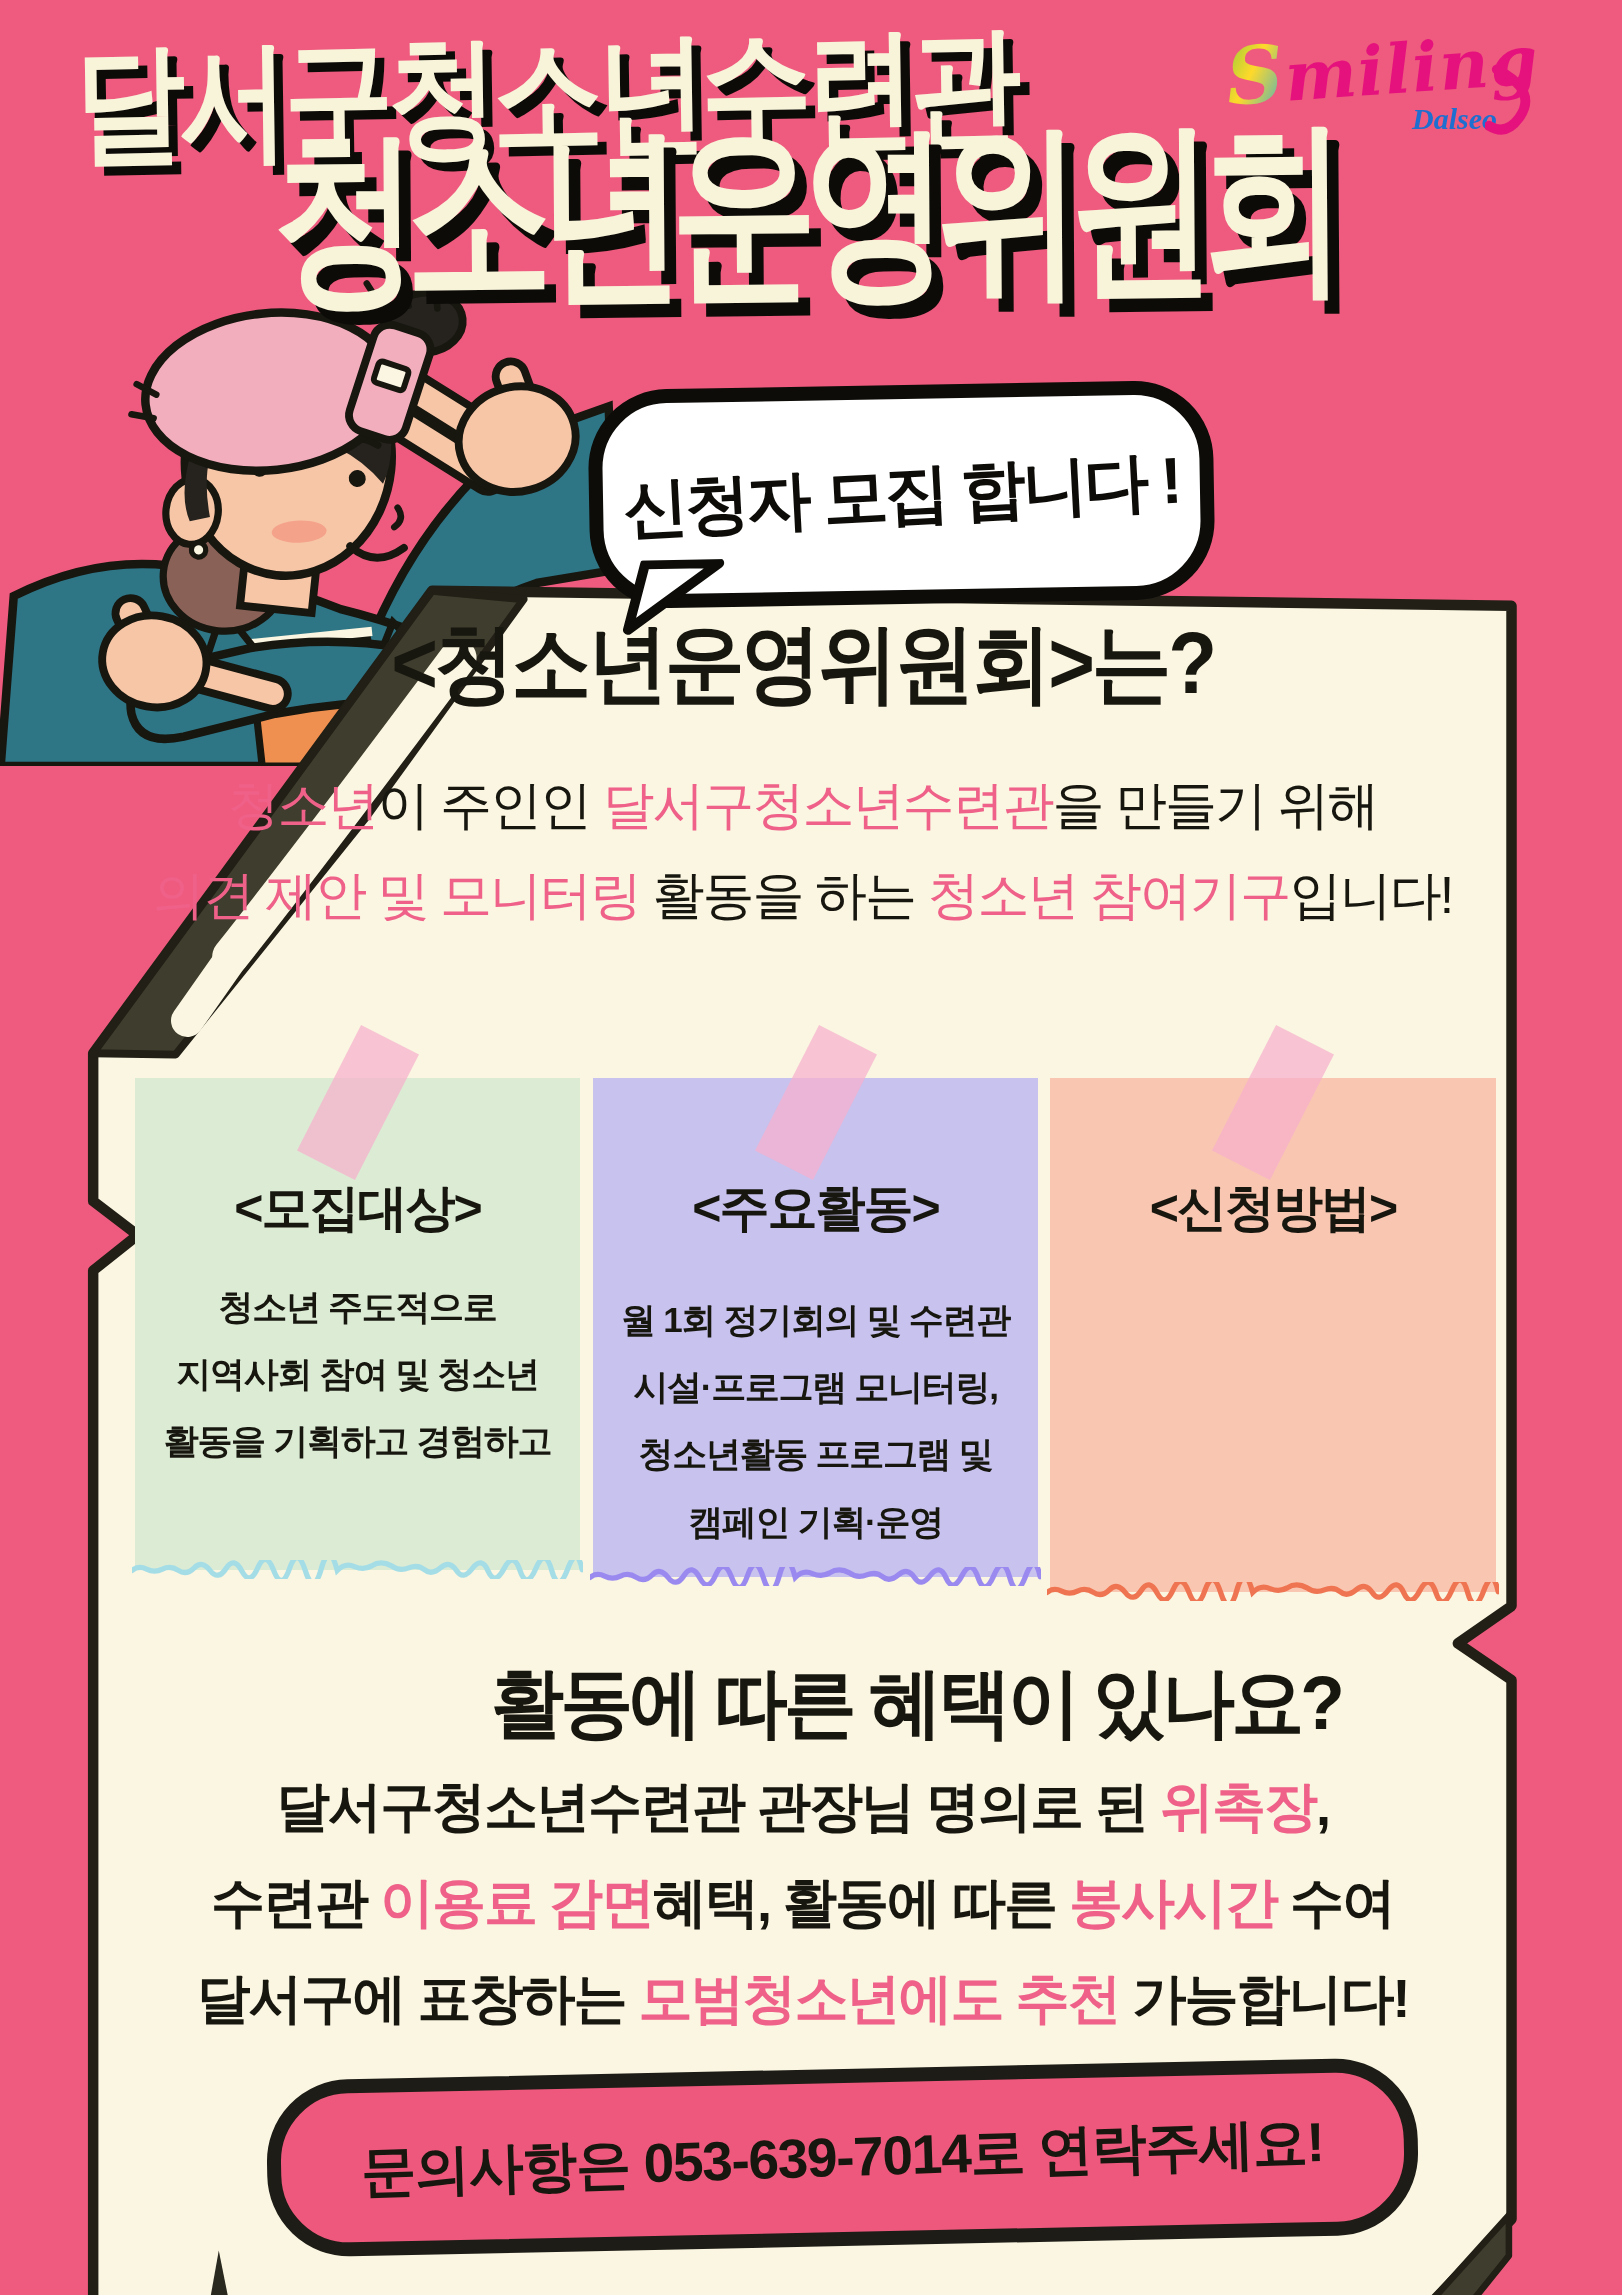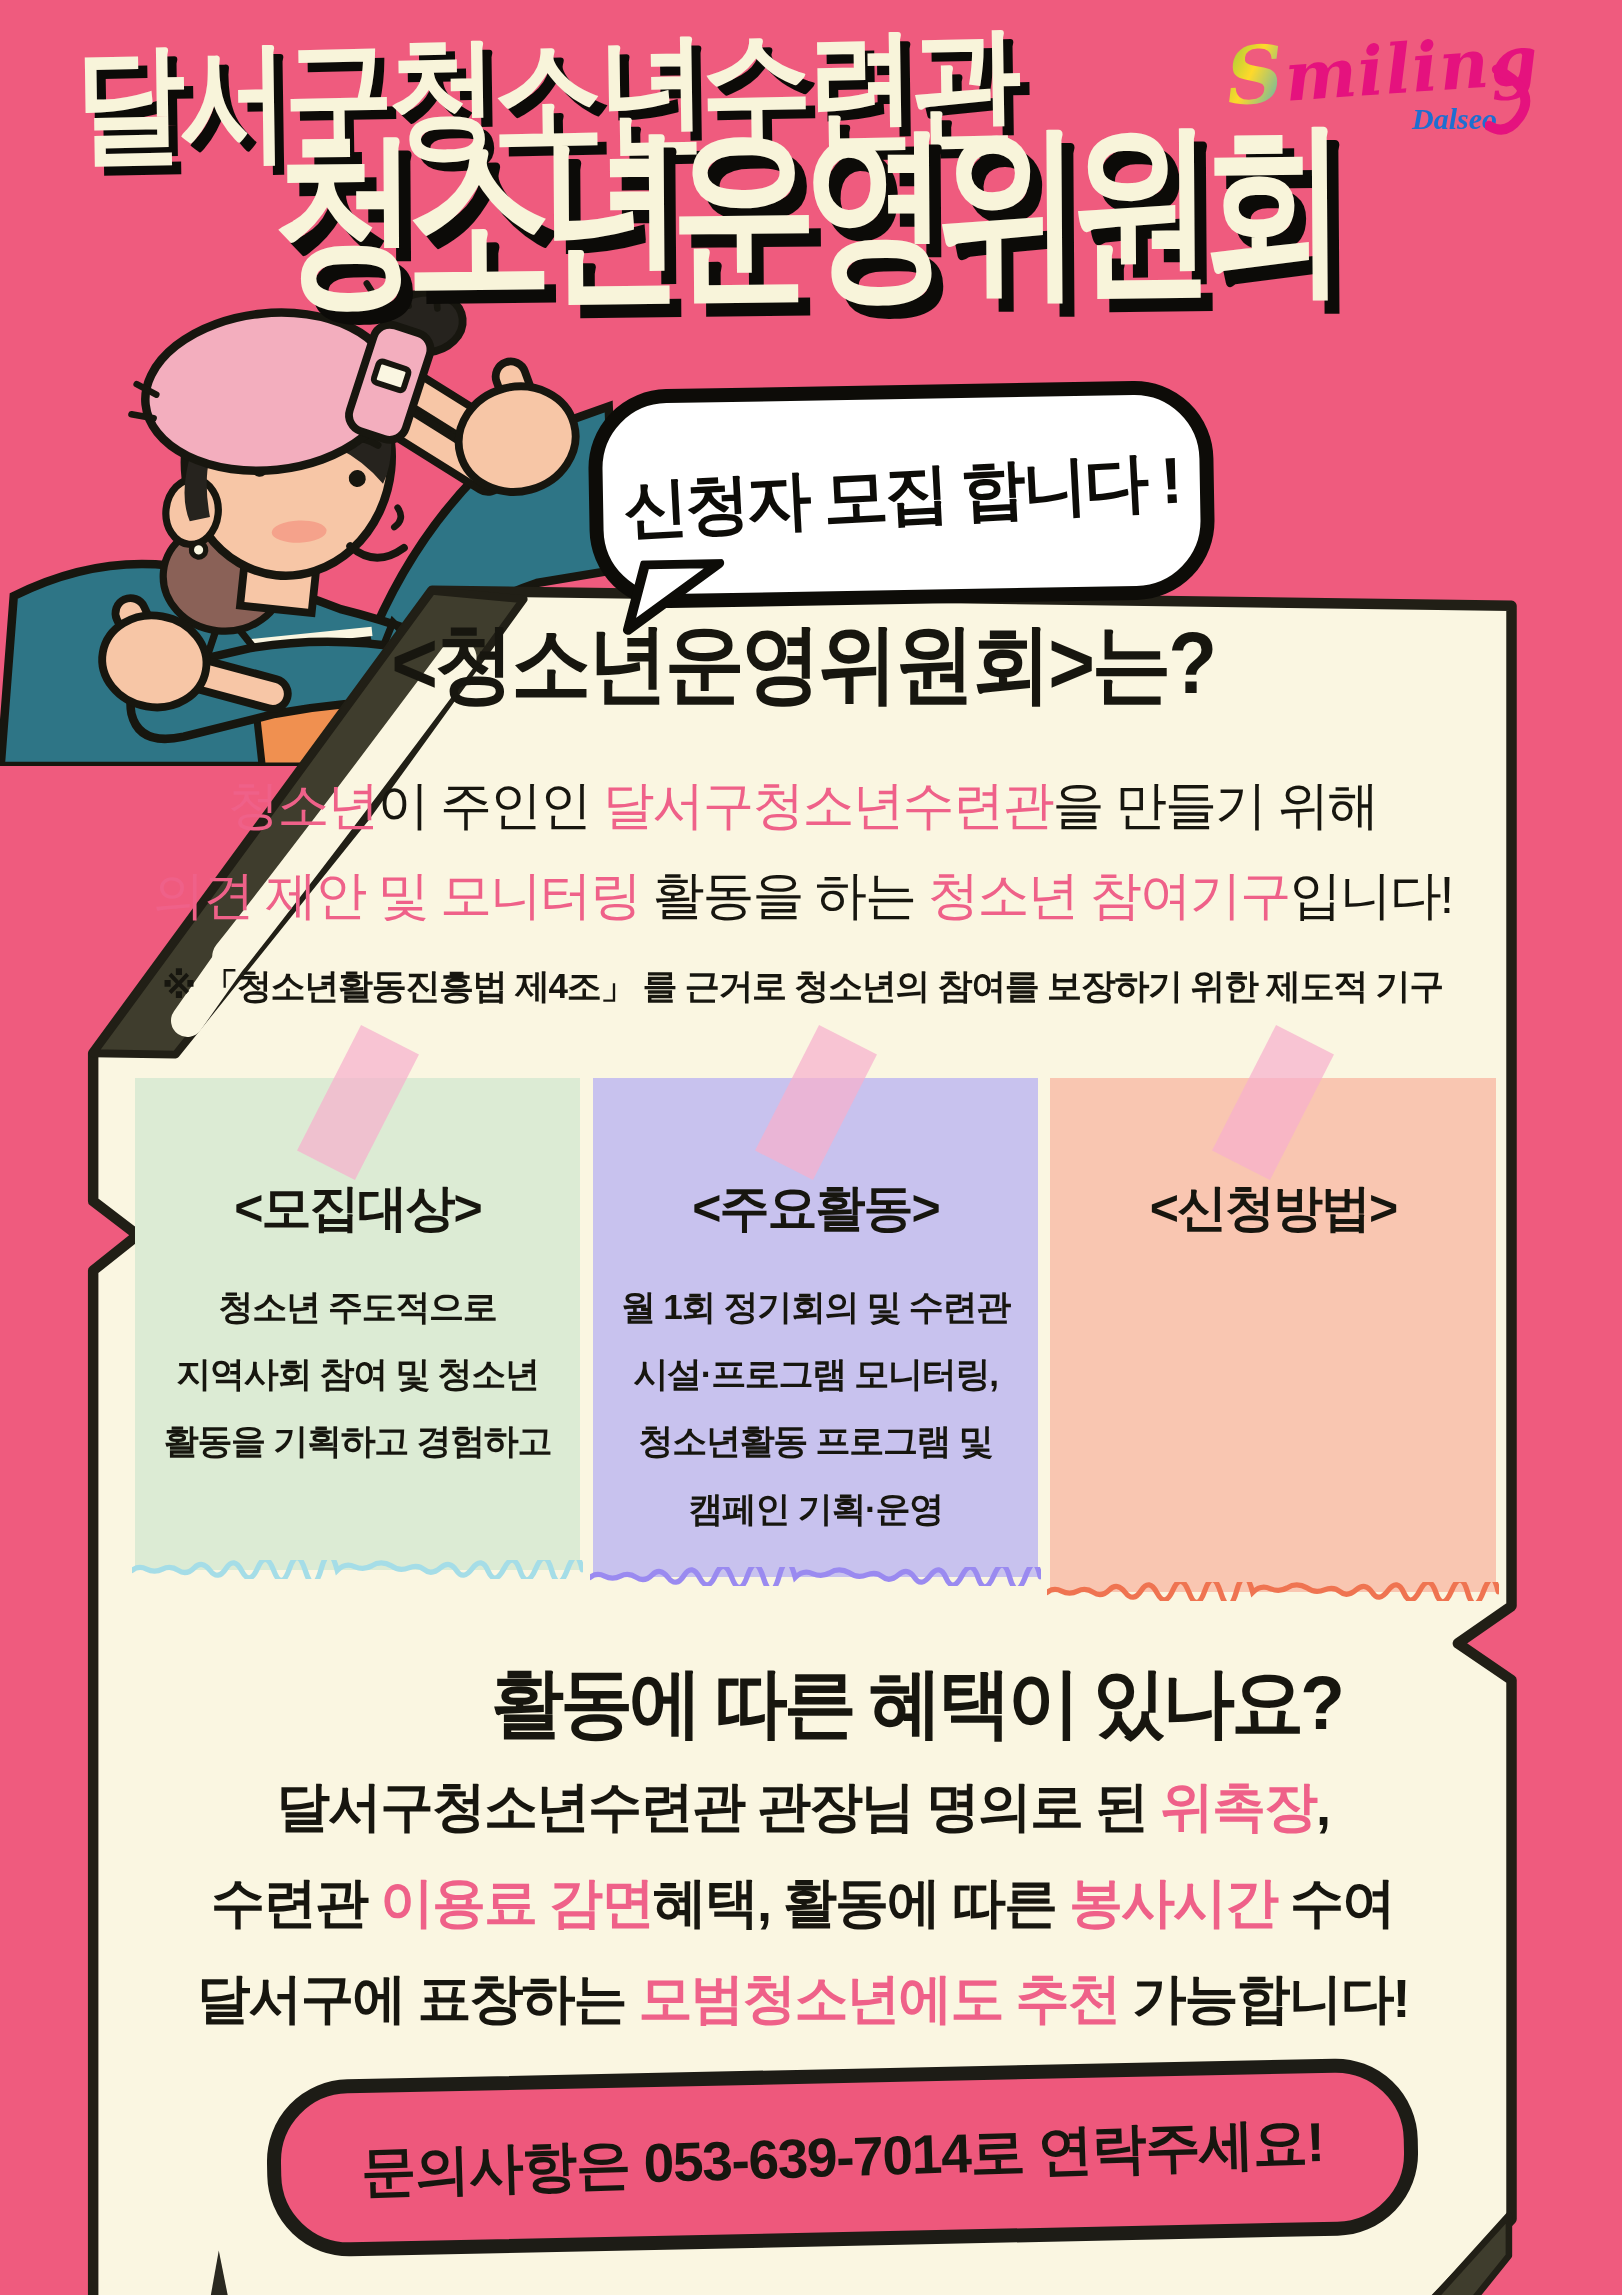--- a/index.html
+++ b/index.html
@@ -41,21 +41,21 @@
   .intro-line1{top:771px;}
   .intro-line2{top:861px;}
   .pink{color:#ef6189;}
   .intro-note{position:absolute;left:93px;top:963px;width:1419px;text-align:center;font-size:35px;
               font-weight:700;letter-spacing:-1.3px;white-space:nowrap;z-index:3;}
 
   
   .card{position:absolute;top:1078px;display:flex;flex-direction:column;align-items:center;
         text-align:center;z-index:3;}
   .card-recruit{left:135px;width:445px;height:492px;background:#dcebd4;}
-  .card-activity{left:593px;width:445px;height:499px;background:#c8c2ee;}
+  .card-activity{left:593px;width:445px;height:499px;background:#c8c2ee;gap:13px;}
   .card-apply{left:1050px;width:446px;height:514px;background:#f9c6b1;}
   .card-title{margin-top:97px;font-size:50px;font-weight:900;letter-spacing:-2px;}
   .card-body{margin-top:31px;font-size:35px;font-weight:700;letter-spacing:-1.3px;line-height:1.92;}
   .card-apply .card-body{font-size:33px;letter-spacing:-1.6px;line-height:1.8;margin-top:26px;}
   .hl{background:#c8c1f1;padding:2.6px 6.5px;}
   .email-hl{display:inline-block;background:#c8c1f1;padding:3.9px 11.8px;font-size:33px;font-weight:700;}
   .tape{position:absolute;top:-46px;left:50%;width:65px;height:141px;background:rgba(246,176,205,0.72);
         transform:translateX(-50%) rotate(27deg);}
   .wave{position:absolute;left:-2.6px;bottom:-9.2px;width:calc(100% + 5.2px);height:19.6px;}
 
@@ -166,21 +166,20 @@
     </svg>
     <div class="bubble-text">신청자 모집 합니다 !</div>
   </div>
 
   <div class="paper-heading">&lt;청소년운영위원회&gt;는?</div>
 
   <div class="intro-line intro-line1"><span class="pink">청소년</span><span>이 주인인 </span><span class="pink">달서구청소년수련관</span><span>을 만들기 위해</span></div>
 
   <div class="intro-line intro-line2"><span class="pink">의견 제안 및 모니터링</span><span> 활동을 하는 </span><span class="pink">청소년 참여기구</span><span>입니다!</span></div>
 
-  <div class="intro-note">※ 「청소년활동진흥법 제4조」 를 근거로 청소년의 참여를 보장하기 위한 제도적 기구</div>
 
   <div class="card card-recruit">
     <div class="tape"></div>
     <div class="card-title">&lt;모집대상&gt;</div>
     <div class="card-body">
       <div>청소년 주도적으로</div>
       <div>지역사회 참여 및 청소년</div>
       <div>활동을 기획하고 경험하고</div>
     </div>
     <svg class="wave" viewBox="0 0 680 30" preserveAspectRatio="none">

